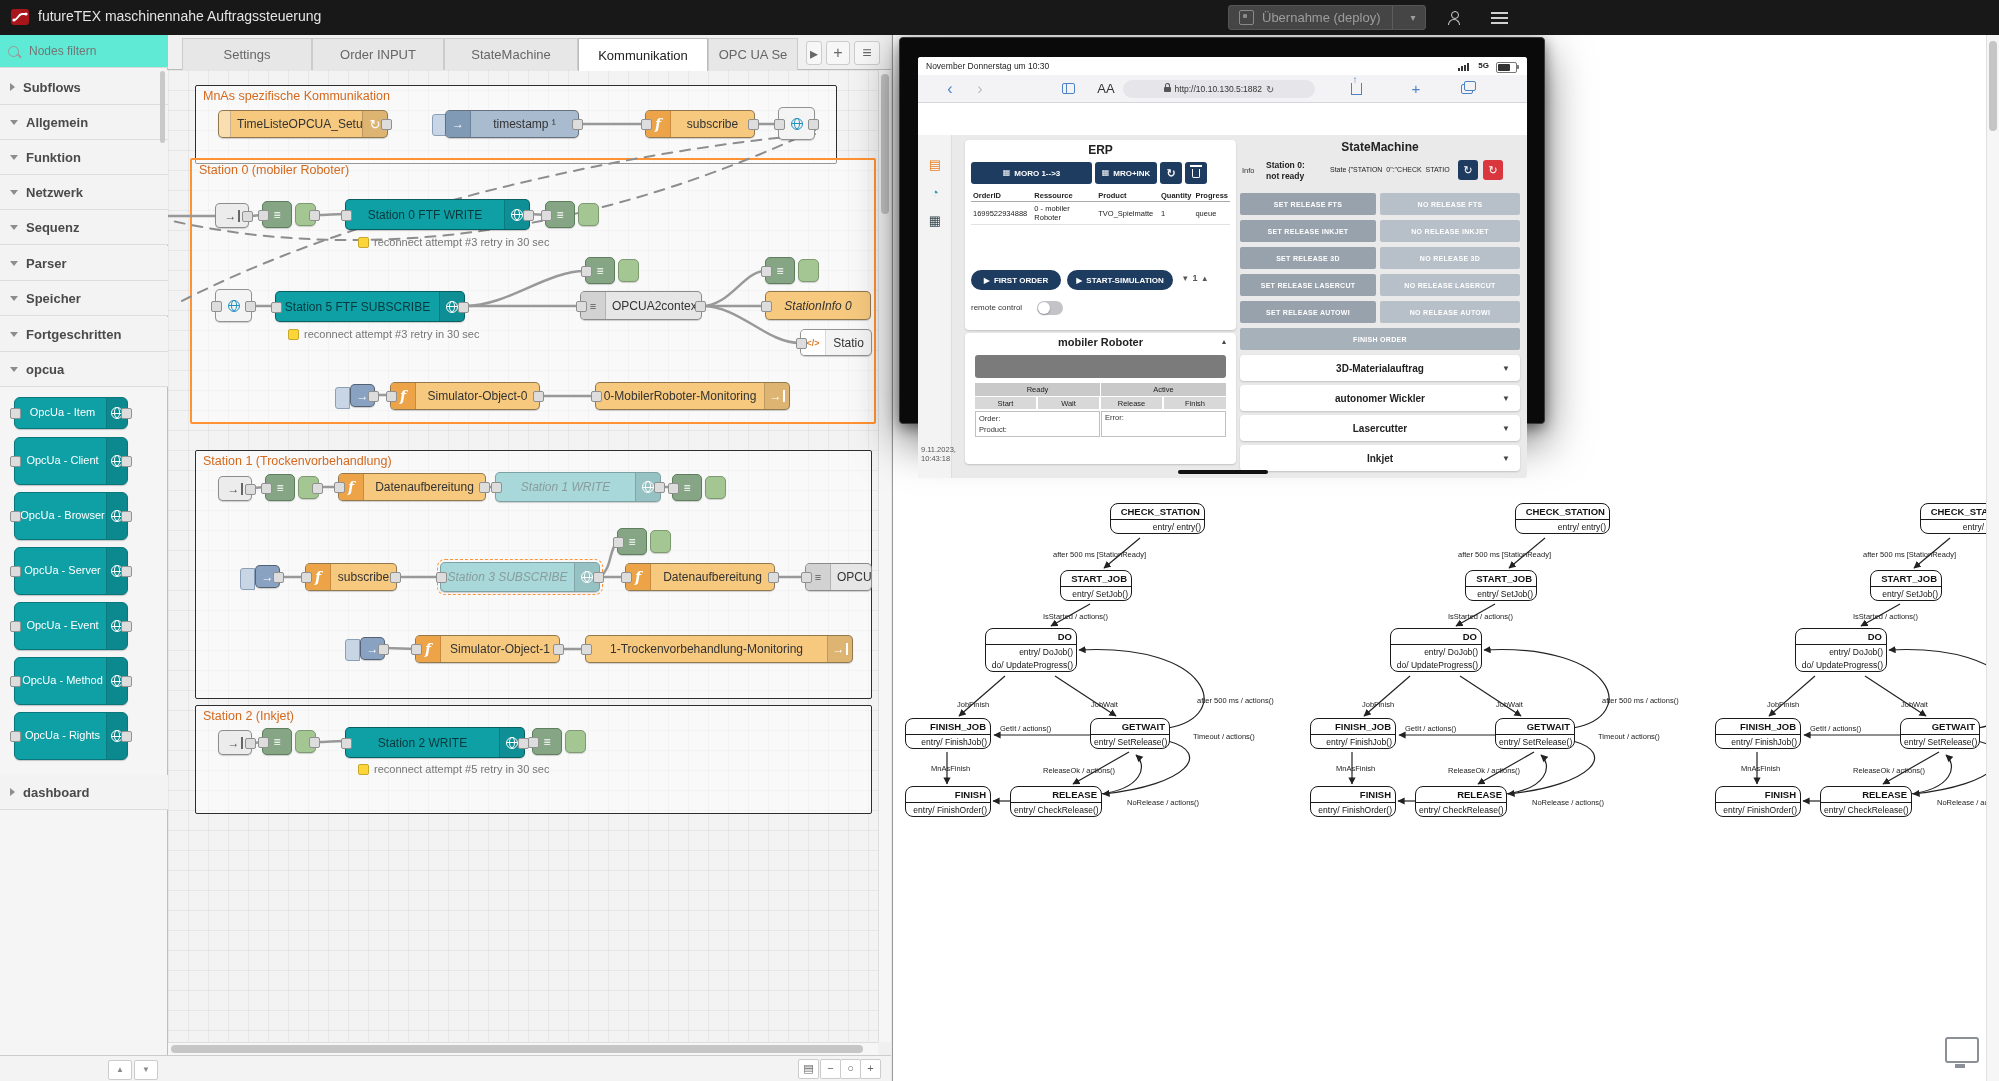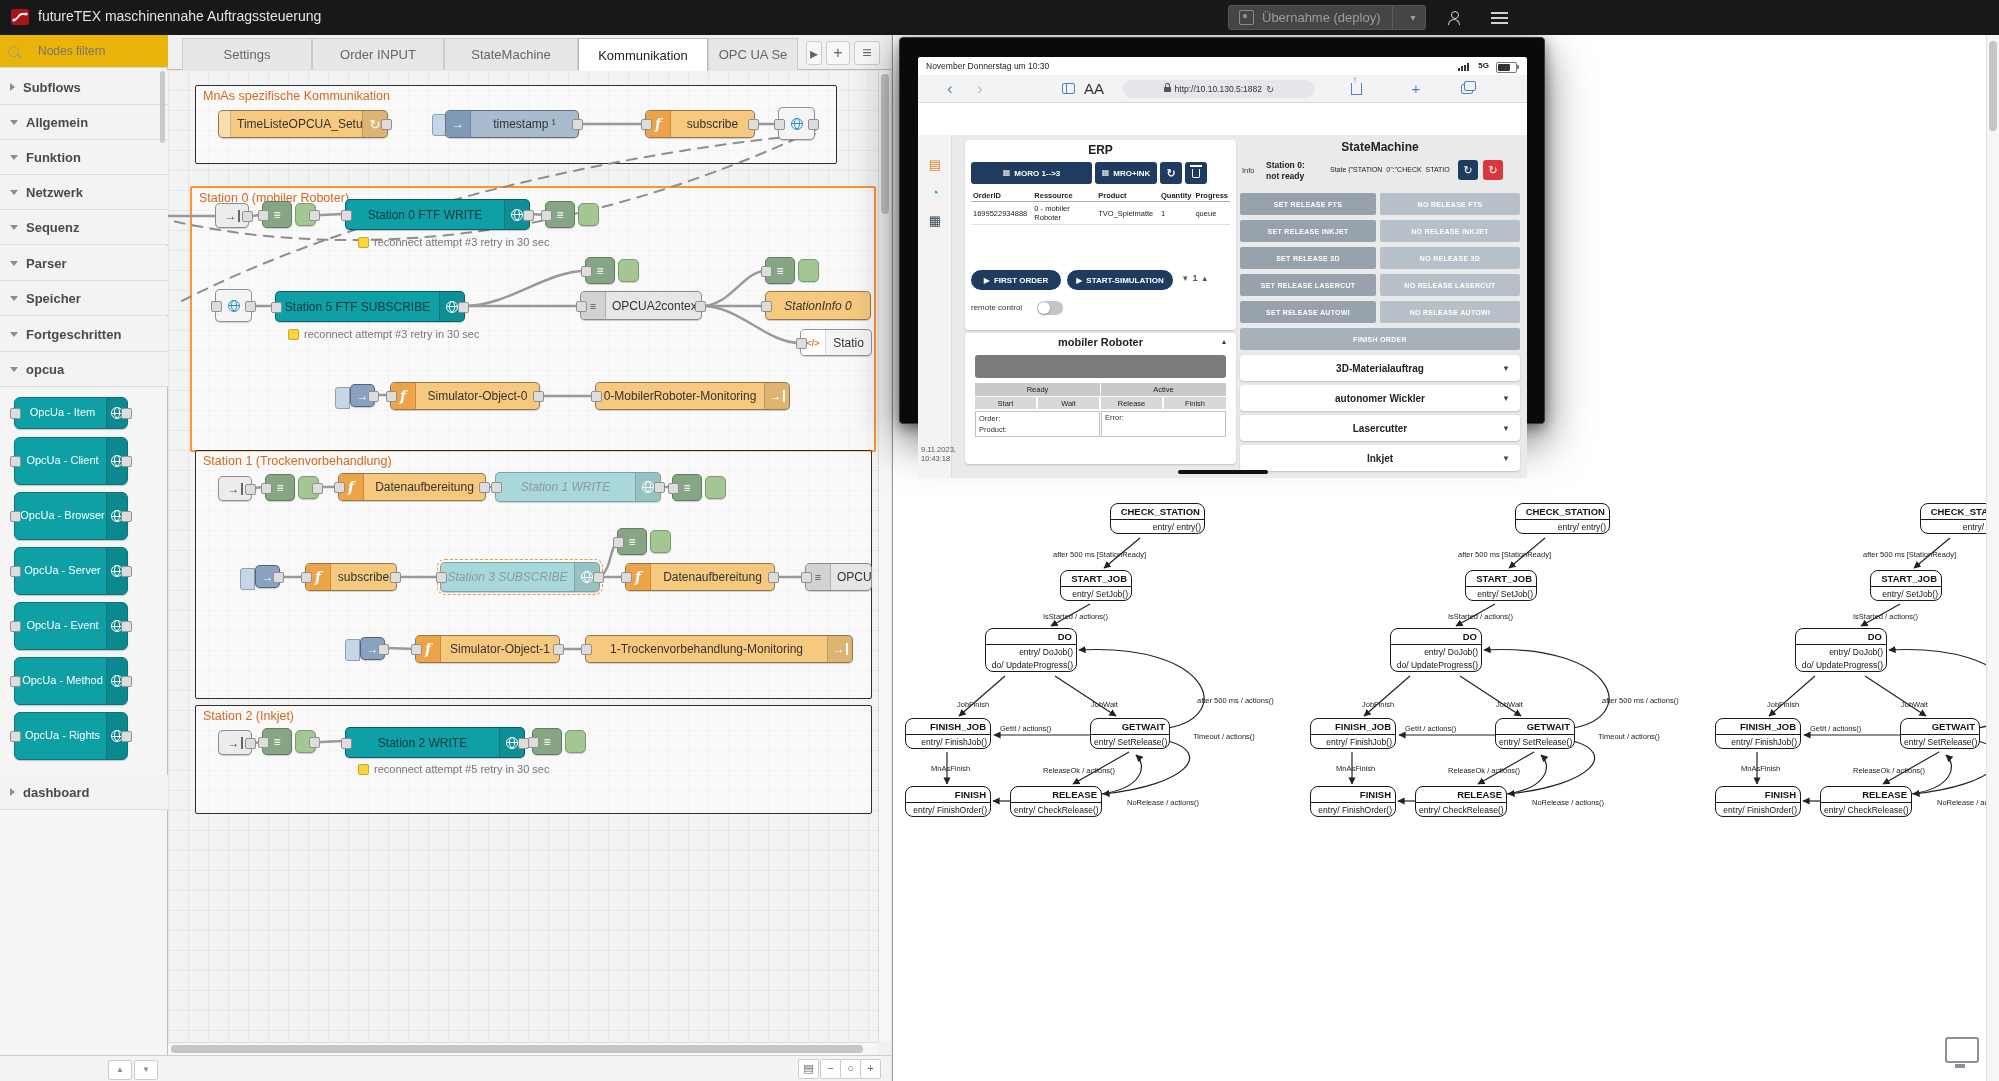--- a/index.html
+++ b/index.html
@@ -14,21 +14,21 @@
   .dep-ic::after{content:'';position:absolute;left:3px;top:3px;width:4px;height:4px;background:#8a8a8a;border-radius:1px;}
   .dep-sep{margin-left:auto;width:1px;align-self:stretch;background:#5d5d5d;}
   .dep-chev{width:24px;text-align:center;color:#9d9d9d;font-size:10px;}
   .hbtn{position:absolute;top:2px;width:34px;height:31px;display:flex;align-items:center;justify-content:center;}
   .person{width:12px;height:13px;position:relative;}
   .person::before{content:'';position:absolute;left:3px;top:0;width:6px;height:6px;border:1.5px solid #cfcfcf;border-radius:50%;}
   .person::after{content:'';position:absolute;left:0;bottom:-1px;width:10px;height:5px;border:1.5px solid #cfcfcf;border-bottom:none;border-radius:6px 6px 0 0;}
   .bars{width:17px;height:12px;background:repeating-linear-gradient(#d0d0d0 0 2px,transparent 2px 5px);}
   
   .palette{position:absolute;left:0;top:35px;width:168px;height:1046px;background:#f5f5f5;border-right:1px solid #bdbdbd;box-sizing:border-box;z-index:5;}
-  .p-search{position:absolute;left:0;top:0;width:168px;height:33px;background:#eab308;border-bottom:1px solid #d9d9d9;display:flex;align-items:center;padding-left:8px;gap:17px;box-sizing:border-box;}
+  .p-search{position:absolute;left:0;top:0;width:168px;height:33px;background:#5eead4;border-bottom:1px solid #d9d9d9;display:flex;align-items:center;padding-left:8px;gap:8px;box-sizing:border-box;}
   .mag{width:9px;height:9px;border:1.5px solid #9a9a9a;border-radius:50%;position:relative;flex:none;}
   .mag::after{content:'';position:absolute;width:5px;height:1.5px;background:#9a9a9a;transform:rotate(45deg);right:-4px;bottom:-1px;}
   .p-search input{border:none;outline:none;background:transparent;font-size:12px;color:#555;width:120px;font-family:inherit;}
   .p-cat{position:absolute;left:0;width:168px;height:35px;background:#f3f3f3;border-bottom:1px solid #ddd;display:flex;align-items:center;gap:8px;padding-left:10px;box-sizing:border-box;cursor:pointer;}
   .p-lbl{font-size:13px;font-weight:bold;color:#4a4a4a;}
   .chev{width:0;height:0;border-style:solid;flex:none;}
   .chev.d{border-width:5px 4px 0 4px;border-color:#8d8d8d transparent transparent transparent;}
   .chev.r{border-width:4px 0 4px 5px;border-color:transparent transparent transparent #8d8d8d;}
   .pnode{position:absolute;left:14px;width:112px;background:#0fa0a6;border:1px solid #0a777c;border-radius:6px;display:flex;align-items:center;color:#fff;box-shadow:0 1px 1px rgba(0,0,0,.2);cursor:grab;}
   .pnode .plbl{flex:1;font-size:11px;line-height:1.2;text-align:center;padding:2px 1px 2px 5px;}
@@ -491,21 +491,21 @@
       <div class="tb-ctl" style="left:638px;width:16px">▸</div>
       <div class="tb-ctl" style="left:658px;width:24px">+</div>
       <div class="tb-ctl" style="left:686px;width:26px">≡</div>
     </div>
 
     <div class="canvas">
 
       <div class="grp" style="left:27px;top:15px;width:640px;height:77px">
           <span class="glbl">MnAs spezifische Kommunikation</span>
         </div>
-      <div class="grp sel" style="left:22px;top:116px;width:682px;height:262px">
+      <div class="grp sel" style="left:22px;top:88px;width:682px;height:262px">
           <span class="glbl">Station 0 (mobiler Roboter)</span>
         </div>
       <div class="grp" style="left:27px;top:380px;width:675px;height:247px">
           <span class="glbl">Station 1 (Trockenvorbehandlung)</span>
         </div>
       <div class="grp" style="left:27px;top:635px;width:675px;height:107px">
           <span class="glbl">Station 2 (Inkjet)</span>
         </div>
 
       <svg class="wires" width="710" height="972" viewBox="0 0 710 972">
@@ -765,21 +765,21 @@
           </span>
         <span class="fiveg">5G</span>
         <span class="batt"></span>
       </div>
       <div class="tbar">
         <span class="tb-it" style="left:22px;width:20px;color:#4d82c4;font-size:16px">‹</span>
         <span class="tb-it" style="left:52px;width:20px;color:#bcbcc2;font-size:16px">›</span>
         <span class="tb-it" style="left:140px;width:20px">
             <span class="bk"></span>
           </span>
-        <span class="tb-it" style="left:166px;width:20px;color:#333;font-size:15px">
+        <span class="tb-it" style="left:178px;width:20px;color:#333;font-size:13px">
             <span>AA</span>
           </span>
         <span class="pill">
           <span class="lock"></span>
           <span>http://10.10.130.5:1882</span>
           <span style="color:#555;font-size:10px">↻</span>
         </span>
         <span class="tb-it" style="left:428px;width:20px">
             <span class="share"></span>
           </span>

